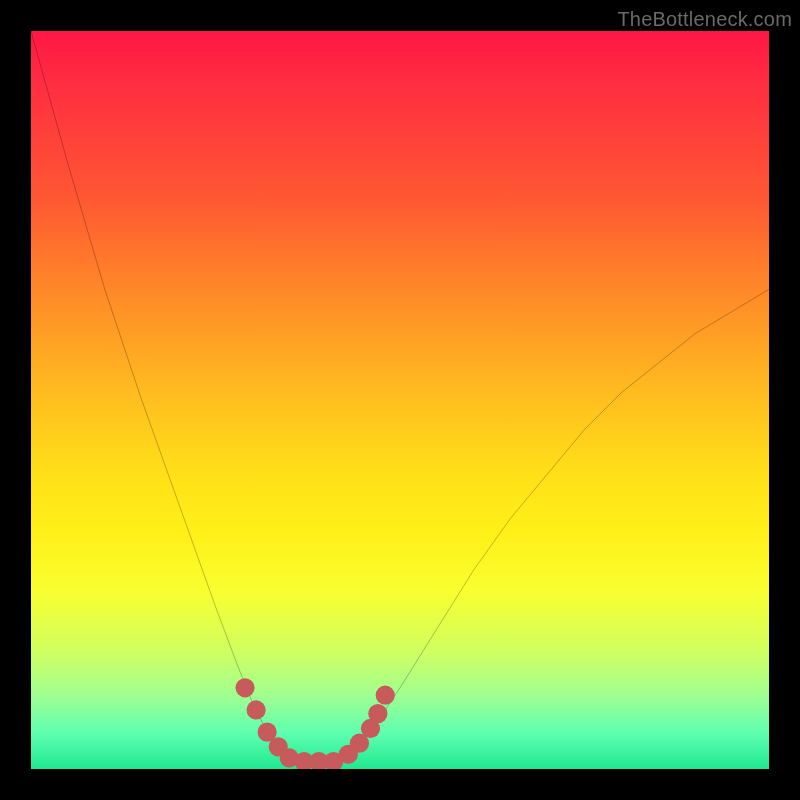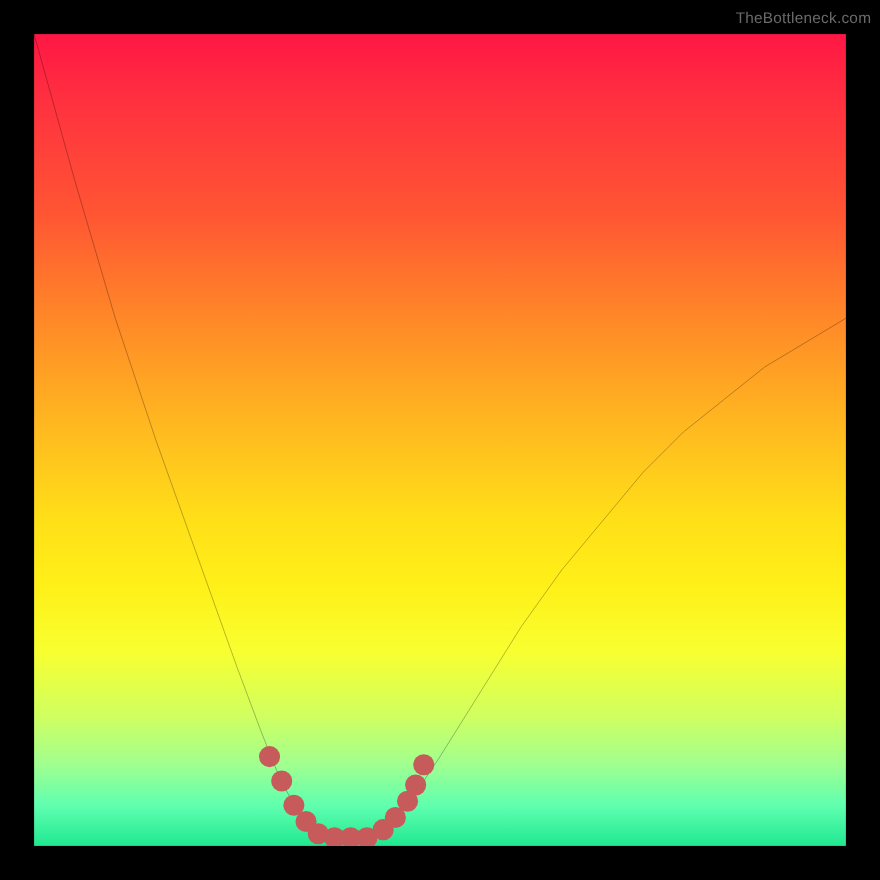--- a/index.html
+++ b/index.html
@@ -1,18 +1,18 @@
 <!DOCTYPE html>
 <html><head>
 <meta charset="utf-8">
 <style>
 *{margin:0;padding:0;box-sizing:border-box}
 body{width:800px;height:800px;background:#000;position:relative;font-family:Arial,sans-serif}
 .plot-area{position:absolute;left:31px;top:31px;width:738px;height:738px;background:linear-gradient(to bottom,#ff1744 0%,#ff3040 8%,#ff5533 22%,#ff8828 35%,#ffb820 48%,#ffe018 60%,#fff018 68%,#f8ff30 76%,#d0ff60 84%,#a0ff90 90%,#60ffb0 95%,#20e890 100%)}
-.watermark{position:absolute;top:8px;right:8px;color:#6a6a6a;font-size:14px;font-weight:500;letter-spacing:0.2px}
+.watermark{position:absolute;top:8px;right:8px;color:#6a6a6a;font-size:20px;font-weight:500;letter-spacing:0.2px}
 svg.curve{position:absolute;left:31px;top:31px;width:738px;height:738px}
 .marker{fill:#c75a5a}
 </style>
 </head>
 <body>
 
 <div class="plot-area"></div>
 
 <svg class="curve" viewBox="0 0 100 100" preserveAspectRatio="none">
   <path id="curve-path" fill="none" stroke="#000" stroke-width="0.25" vector-effect="non-scaling-stroke" d="M0,0 L5,18 L10,35 L15,50 L20,64 L25,78 L28,86 L30,91 L32,95 L34,98 L35,99 L36,99 L38,99 L40,99 L43,98 L46,95 L50,89 L55,81 L60,73 L65,66 L70,60 L75,54 L80,49 L85,45 L90,41 L95,38 L100,35 "></path>

